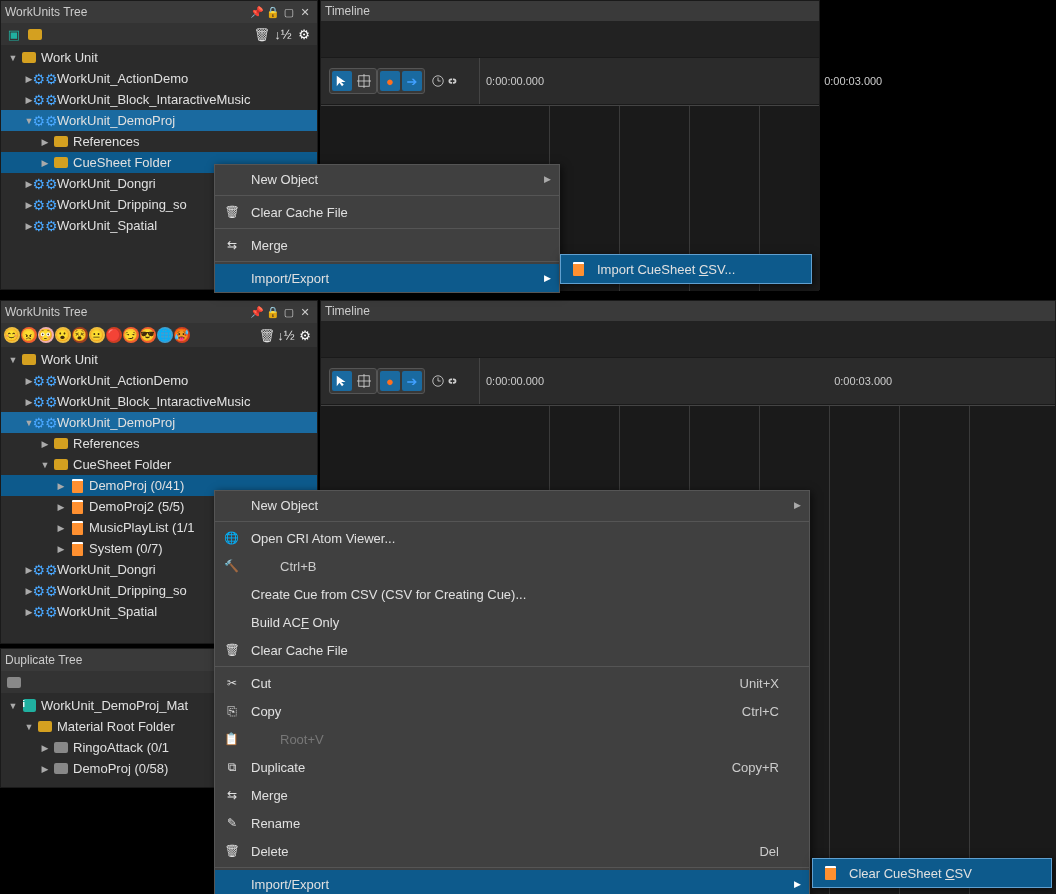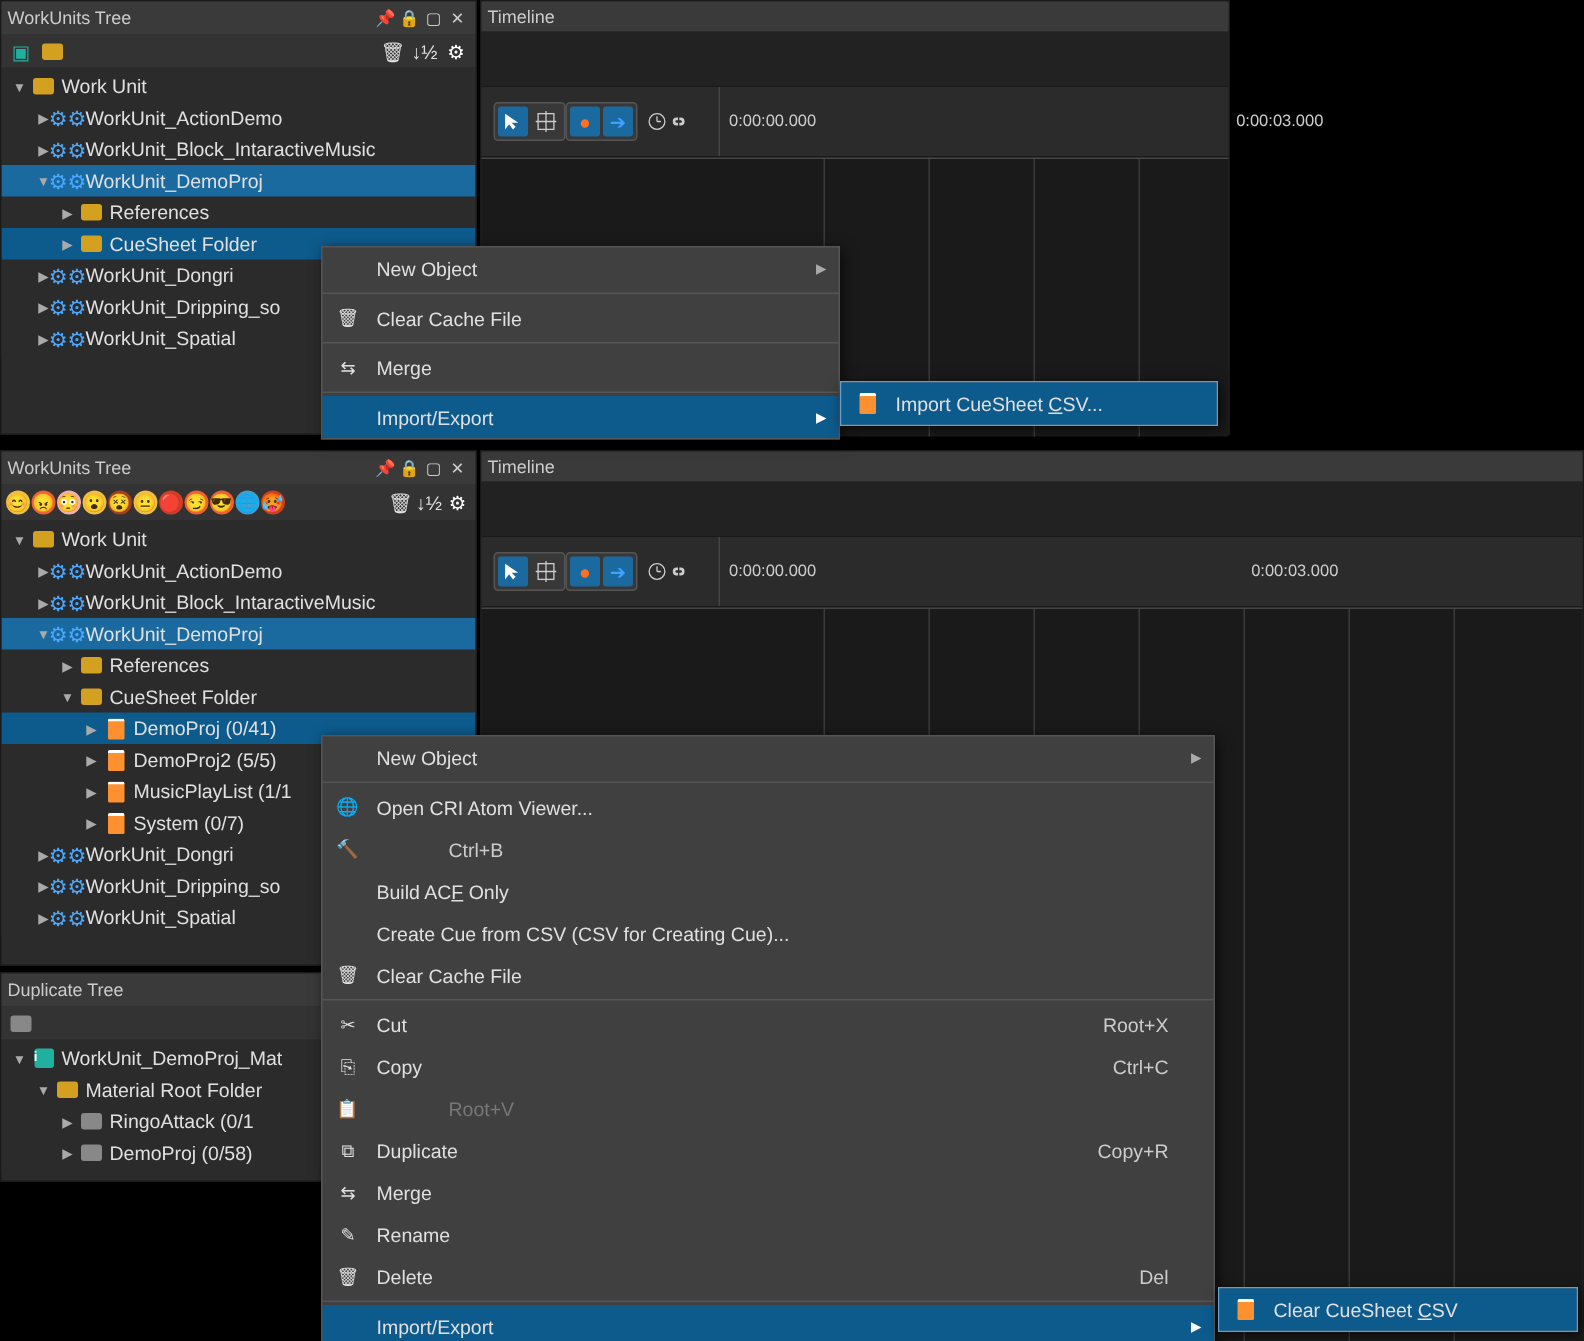--- a/index.html
+++ b/index.html
@@ -29,21 +29,21 @@
 .tl-ruler { flex:1; height:100%; display:flex; align-items:center; gap:100px; margin-left: 20px; border-left:1px solid #444; padding-left:6px;}
 .tl-time { font-size:11px; color:#ccc; white-space:nowrap; }
 .tl-tracks { background:#1a1a1a; height:100%; border-top:1px solid #444; position:relative; }
 .tl-tick { position:absolute; top:0; bottom:0; width:1px; background:#3a3a3a; }
 .context-menu { position: absolute; background: #404040; border: 1px solid #555; box-shadow: 2px 2px 8px rgba(0,0,0,0.6); min-width: 340px; z-index: 100; }
 .menu-item { height: 28px; display: flex; align-items: center; padding: 0 30px 0 8px; cursor: pointer; position: relative; }
 .menu-item.highlighted { background: #0d5a8c; }
 .menu-item.disabled { color: #777; cursor: default; }
 .menu-icon { width: 18px; height: 18px; display:flex; align-items:center; justify-content:center; margin-right: 10px; font-size:12px; }
 .menu-label { flex: 1; }
-.menu-shortcut { margin-left: 48px; color: #ccc; text-align: right; }
+.menu-shortcut { margin-left: 29px; color: #ccc; text-align: right; }
 .menu-item.disabled .menu-shortcut { color: #777; }
 .menu-arrow { position:absolute; right: 8px; font-size: 9px; color:#aaa; }
 .menu-item.highlighted .menu-arrow { color: #fff; }
 .menu-sep { height: 1px; background: #555; margin: 2px 0; }
 .submenu { position: absolute; background: #404040; border: 1px solid #60a0d0; box-shadow: 2px 2px 8px rgba(0,0,0,0.6); min-width: 240px; z-index: 101; }
 .emoji-bar { display:flex; gap:1px; padding:3px; background:#333; align-items:center; }
 .emoji { width:16px; height:16px; border-radius:50%; display:flex; align-items:center; justify-content:center; font-size:12px;}
 .indent-0 { padding-left: 6px; }
 .indent-1 { padding-left: 22px; }
 .indent-2 { padding-left: 38px; }
@@ -465,37 +465,37 @@
     </div>
     <div class="menu-sep"></div>
     <div class="menu-item">
       <span class="menu-icon">🌐</span>
       <span class="menu-label">Open CRI Atom Viewer...</span>
     </div>
     <div class="menu-item">
       <span class="menu-icon">🔨</span>
       <span class="menu-shortcut">Ctrl+B</span>
     </div>
+    <div class="menu-item">
+      <span class="menu-icon"></span>
+      <span class="menu-label">Create Cue from CSV (CSV for Creating Cue)...</span>
+    </div>
     <div class="menu-item disabled">
       <span class="menu-icon"></span>
       <span class="menu-label">Build AC<span class="underline-c">F</span> Only</span>
     </div>
     <div class="menu-item">
-      <span class="menu-icon"></span>
-      <span class="menu-label">Create Cue from CSV (CSV for Creating Cue)...</span>
-    </div>
-    <div class="menu-item">
       <span class="menu-icon">🗑</span>
       <span class="menu-label">Clear Cache File</span>
     </div>
     <div class="menu-sep"></div>
     <div class="menu-item">
       <span class="menu-icon">✂</span>
       <span class="menu-label">Cut</span>
-      <span class="menu-shortcut">Root+X</span>
+      <span class="menu-shortcut">Unit+X</span>
     </div>
     <div class="menu-item">
       <span class="menu-icon">⎘</span>
       <span class="menu-label">Copy</span>
       <span class="menu-shortcut">Ctrl+C</span>
     </div>
     <div class="menu-item disabled">
       <span class="menu-icon">📋</span>
       <span class="menu-shortcut">Root+V</span>
     </div>

